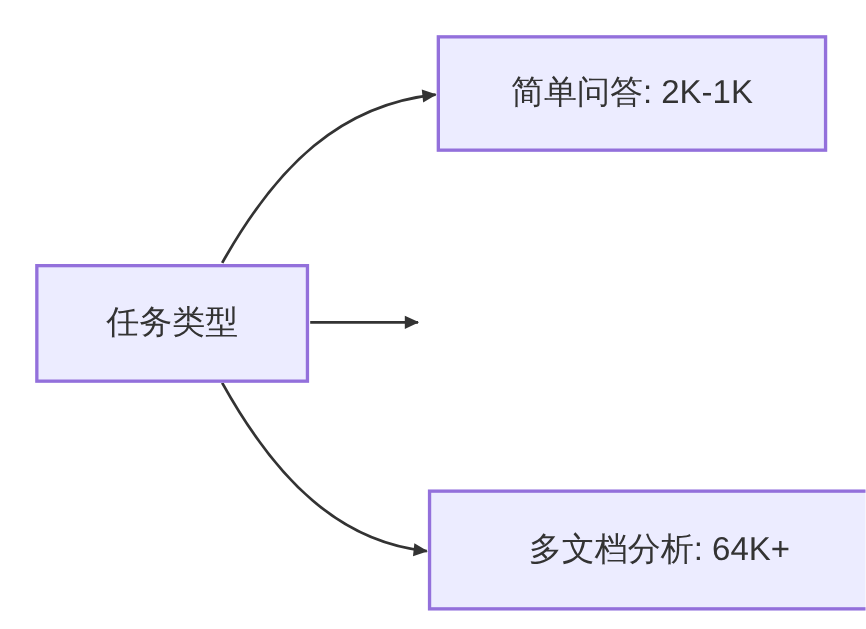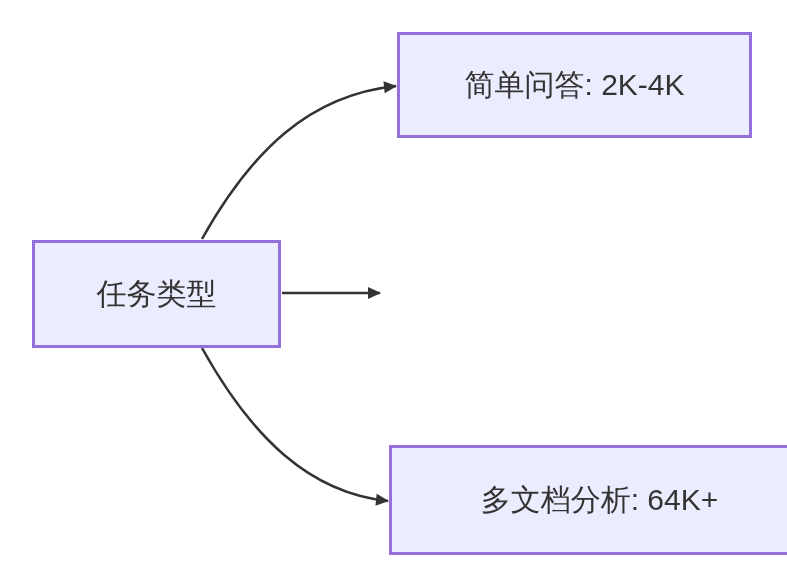--- a/index.html
+++ b/index.html
@@ -59,21 +59,21 @@
     <path class="edge" d="M202,239 C252,150 310,95 396,86" marker-end="url(#arrowhead)"></path>
     <path class="edge" d="M282,293 L380,293" marker-end="url(#arrowhead)"></path>
     <path class="edge" d="M202,348 C252,438 310,493 388,501" marker-end="url(#arrowhead)"></path>
   </svg>
 
   <div class="node" style="left:32px; top:240px; width:249px; height:108px;">
     <span>任务类型</span>
   </div>
 
   <div class="node" style="left:397px; top:32px; width:355px; height:106px;">
-    <span>简单问答: 2K-4K</span>
+    <span>简单问答: 2K-1K</span>
   </div>
 
 
   <div class="node" style="left:389px; top:445px; width:421px; height:110px;">
     <span>多文档分析: 64K+</span>
   </div>
 
 </div>
 
 </body></html>

